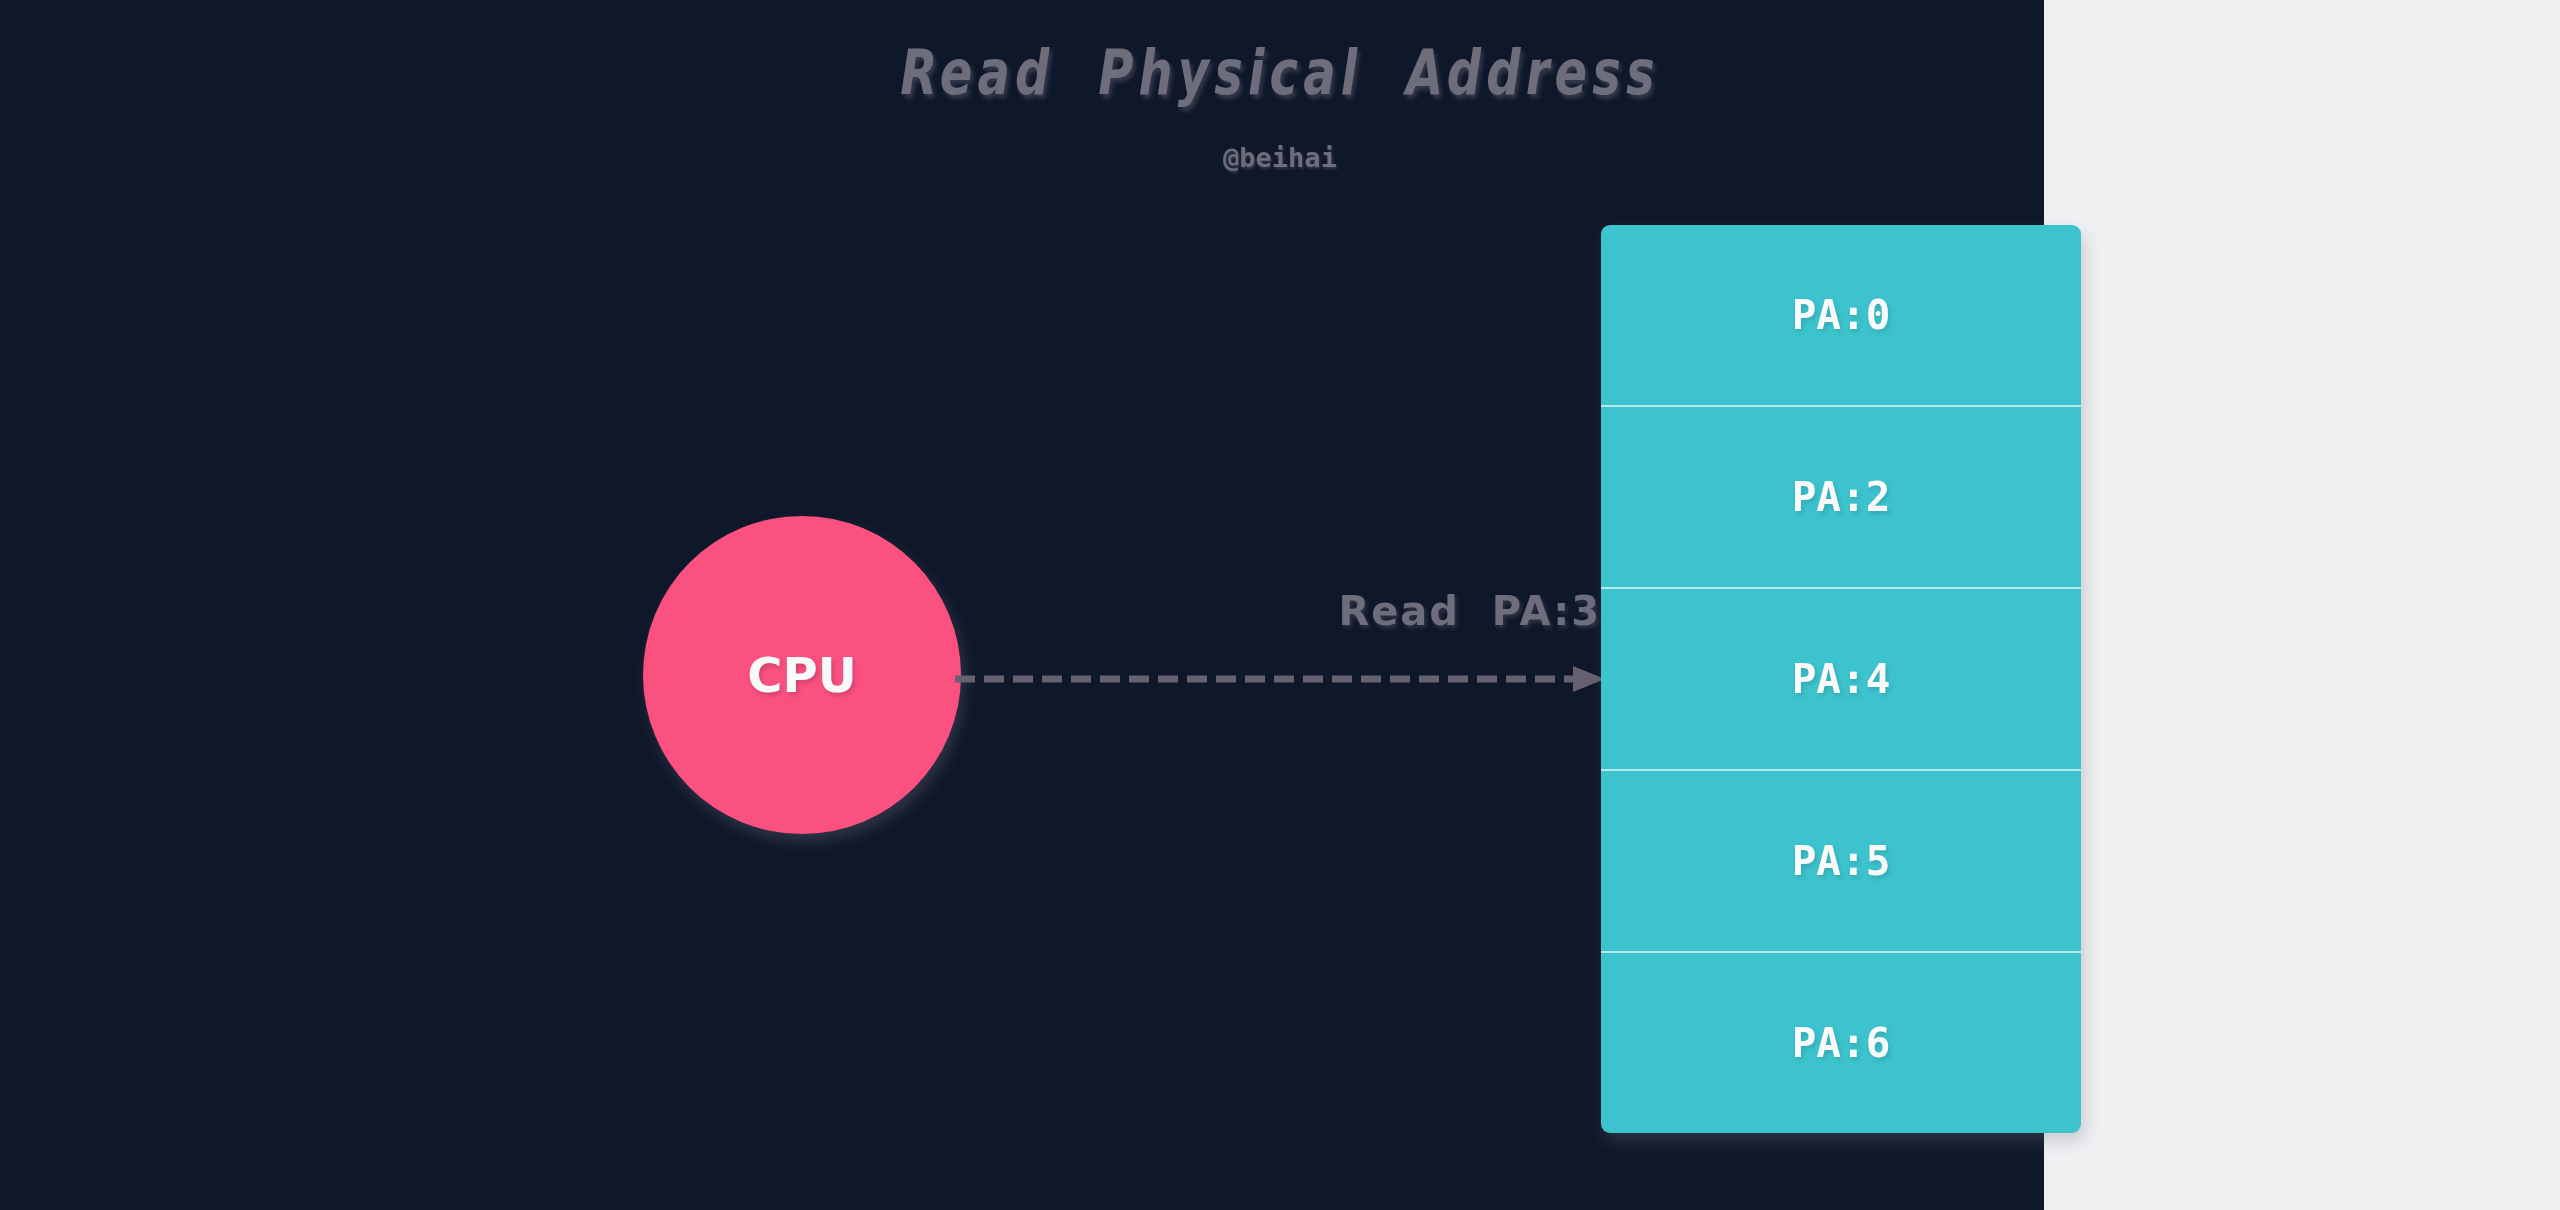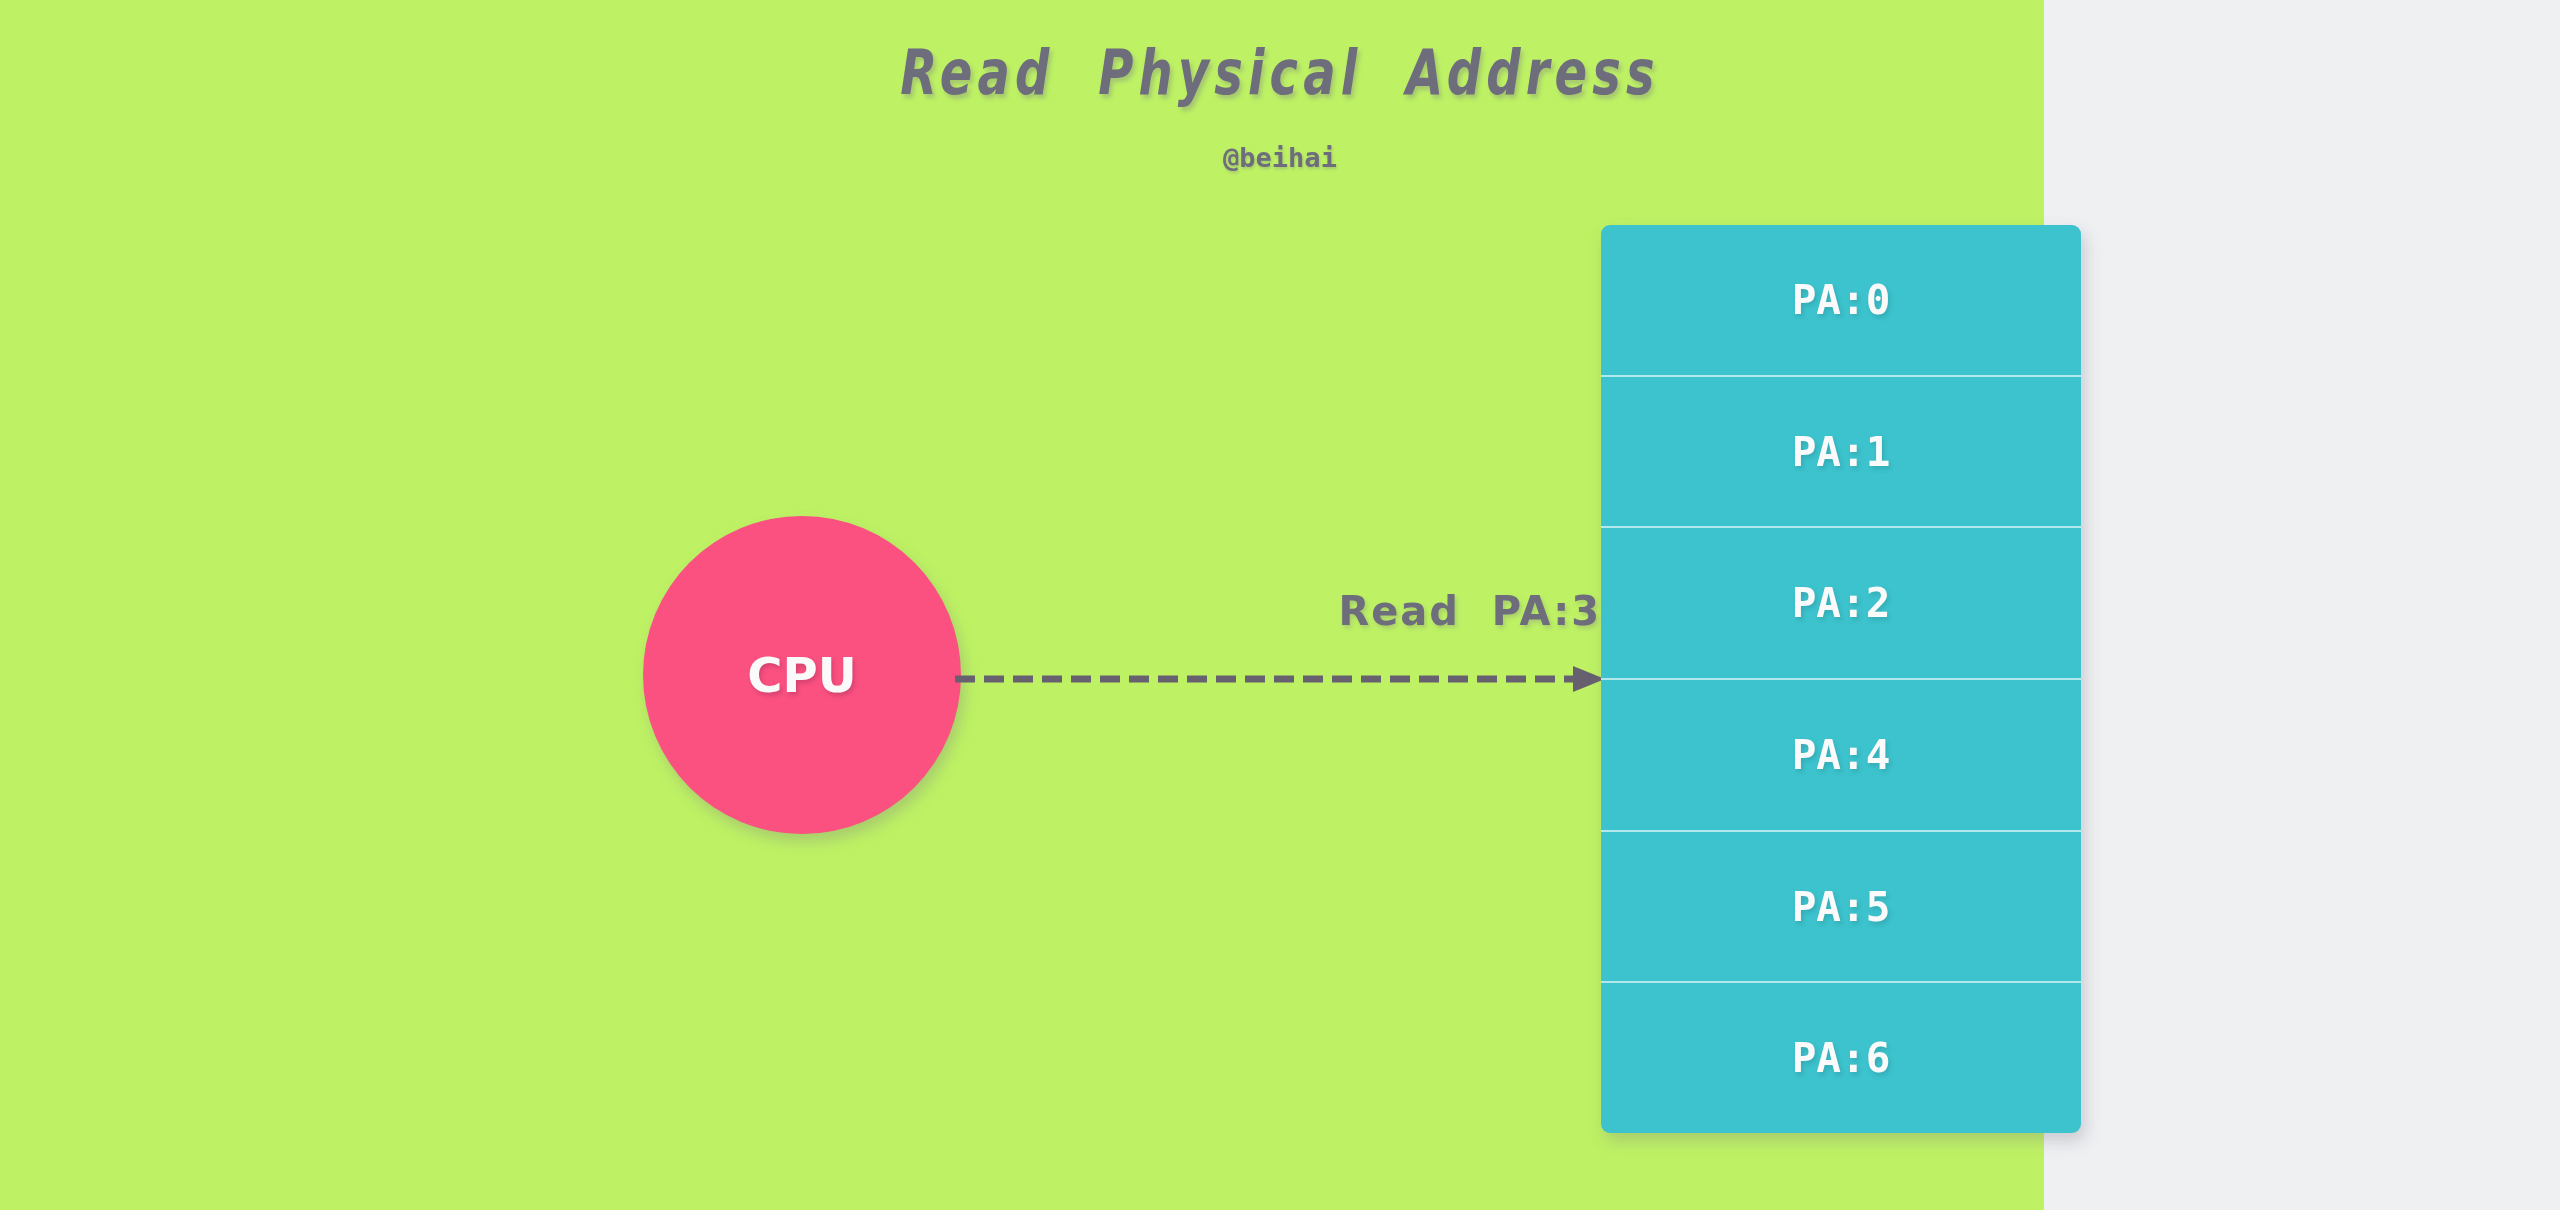--- a/index.html
+++ b/index.html
@@ -12,21 +12,21 @@
     height: 1210px;
     background: #eff0f2;
     font-family: "DejaVu Sans", sans-serif;
     overflow: hidden;
   }
 
   #stage {
     position: relative;
     width: 2044px;
     height: 1210px;
-    background: #bef264;
+    background: #0f172a;
   }
 
   
   .title {
     position: absolute;
     left: 0;
     top: 36px;
     width: 2560px;
     text-align: center;
     font-family: "DejaVu Sans Condensed", "DejaVu Sans", sans-serif;
@@ -157,23 +157,20 @@
   <svg class="arrow-svg" viewBox="0 0 650 48" xmlns="http://www.w3.org/2000/svg">
     <line x1="0" y1="24" x2="620" y2="24" stroke="#66606f" stroke-width="7" stroke-dasharray="20 9" stroke-linecap="butt"></line>
     <polygon points="618,11 650,24 618,37" fill="#66606f"></polygon>
   </svg>
 
   <div class="memory-block">
     <div class="mem-cell">
       <span class="mem-cell-label">PA:0</span>
     </div>
     <div class="mem-cell">
-      <span class="mem-cell-label">PA:1</span>
-    </div>
-    <div class="mem-cell">
       <span class="mem-cell-label">PA:2</span>
     </div>
     <div class="mem-cell">
       <span class="mem-cell-label">PA:4</span>
     </div>
     <div class="mem-cell">
       <span class="mem-cell-label">PA:5</span>
     </div>
     <div class="mem-cell">
       <span class="mem-cell-label">PA:6</span>

